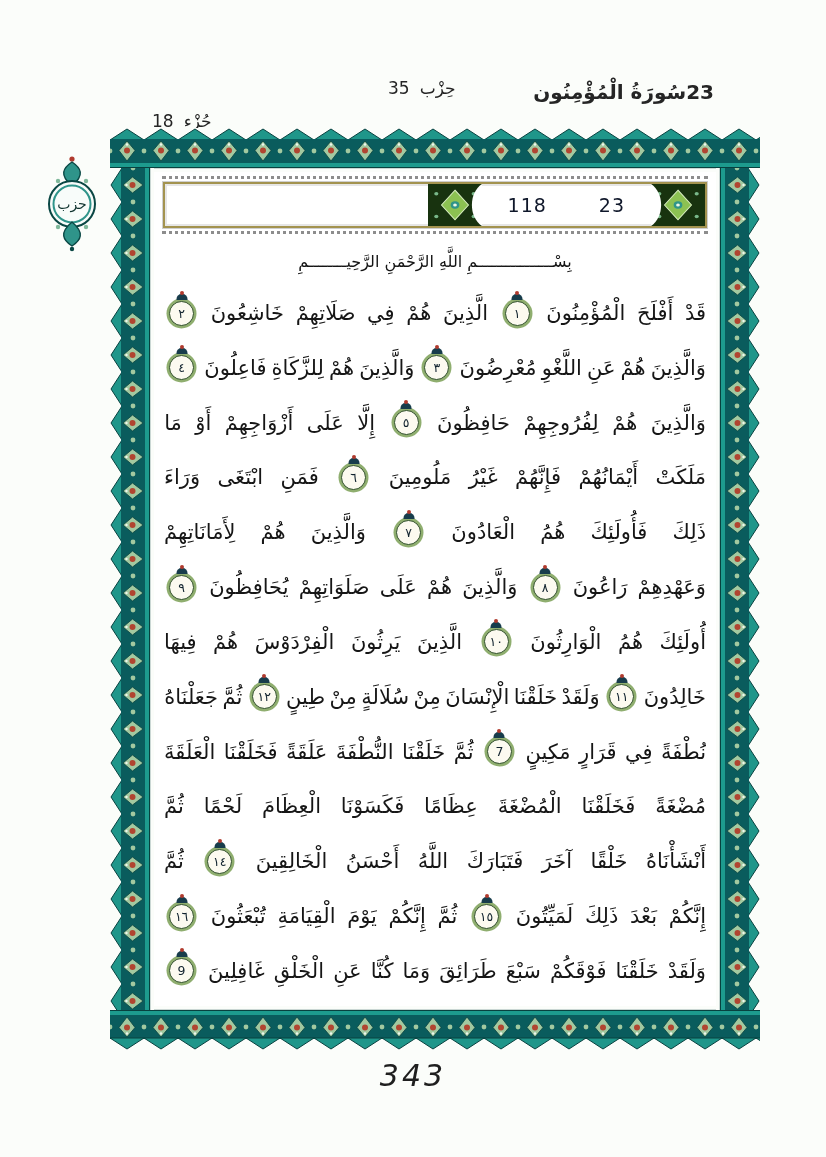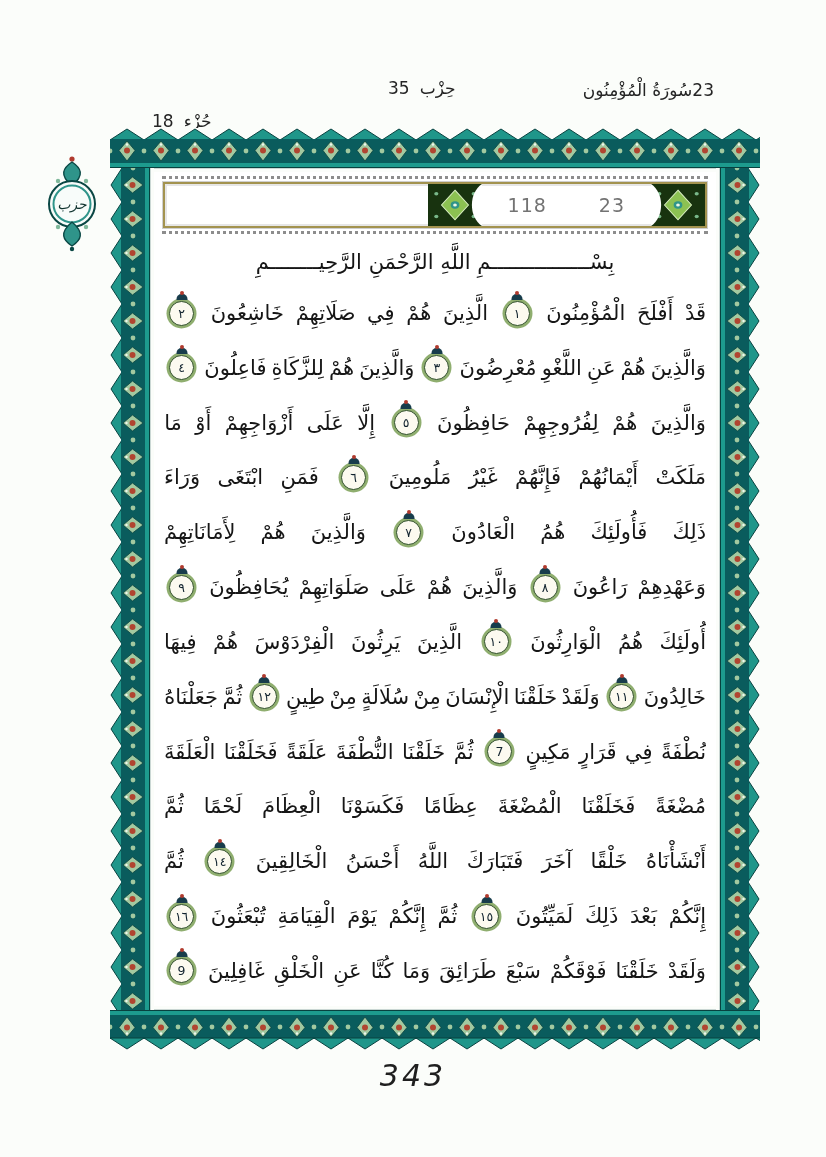--- a/index.html
+++ b/index.html
@@ -7,21 +7,21 @@
     width:826px;height:1157px;position:relative;overflow:hidden;
     background:#fbfdfa;color:#1c1c1c;
     font-family:"DejaVu Sans", sans-serif;
   }
   
   .top-header span{color:#252525;}
   .hdr{position:absolute;top:78px;font-size:17px;direction:rtl;white-space:nowrap;}
   .hdr .num{margin-right:10px;letter-spacing:1px;}
   .hdr-juz{left:152px;margin-top:33px;}
   .hdr-hizb{left:388px;}
-  .hdr-surah{top:80px;right:104px;font-size:17px;}
+  .hdr-surah{top:80px;right:104px;font-size:20px;font-weight:bold;}
   .hdr-surah .num{margin-right:8px;}
 
   
   .frame{position:absolute;left:110px;top:128px;width:650px;height:922px;}
   .strip{position:absolute;display:block;}
   .strip-top{top:0;left:0;}
   .strip-bottom{bottom:0;left:0;}
   .strip-left{top:40px;left:0;}
   .strip-right{top:40px;right:0;}
 
@@ -37,30 +37,30 @@
     padding:3px 1px;
   }
   .banner-inner{
     height:100%;box-sizing:border-box;position:relative;
     border:2px solid #a3934f;box-shadow:inset 0 0 0 2px #e6e6e6, 0 0 0 1px #cfcfcf;
     background:#ffffff;
     display:flex;align-items:center;direction:rtl;overflow:hidden;
   }
   .cap{flex:0 0 54px;height:100%;}
   .cap svg{display:block;width:100%;height:100%;}
-  .banner-num{flex:0 0 auto;font-size:19px;color:#737373;padding:0 26px;letter-spacing:1px;}
+  .banner-num{flex:0 0 auto;font-size:19px;color:#0f172a;padding:0 26px;letter-spacing:1px;}
   .banner-title{
     flex:1;text-align:center;font-size:18px;color:#141414;
     white-space:nowrap;direction:rtl;
   }
 
   
   .bismillah{
     height:52px;line-height:56px;text-align:center;direction:rtl;
-    font-size:21px;color:#151515;white-space:nowrap;
+    font-size:16px;color:#151515;white-space:nowrap;
   }
 
   
   .lines{flex:1;display:flex;flex-direction:column;justify-content:space-between;padding:2px 2px 10px;}
   .line{
     height:50px;display:flex;align-items:center;justify-content:space-between;
     direction:rtl;font-size:21px;color:#161616;white-space:nowrap;overflow:hidden;
   }
   .line .w{white-space:nowrap;}
   .ayah{
@@ -73,21 +73,21 @@
   .ayah::before{
     content:"";position:absolute;top:-8px;left:50%;transform:translateX(-50%);
     width:11px;height:6px;background:#173c4b;border-radius:5px 5px 0 0;
   }
   .ayah::after{
     content:"";position:absolute;top:-11px;left:50%;transform:translateX(-50%);
     width:4px;height:4px;border-radius:50%;background:#b03a2e;
   }
 
   
-  .medallion{position:absolute;left:40px;top:154px;width:64px;height:100px;font-style:italic;}
+  .medallion{position:absolute;left:40px;top:154px;width:64px;height:100px;}
   .medallion svg{display:block;width:100%;height:100%;}
 
   
   .page-number{
     position:absolute;top:1058px;left:0;width:100%;
     text-align:center;font-size:30px;letter-spacing:3px;color:#1f1f1f;font-style:italic;
   }
 </style>
 </head>
 <body>

